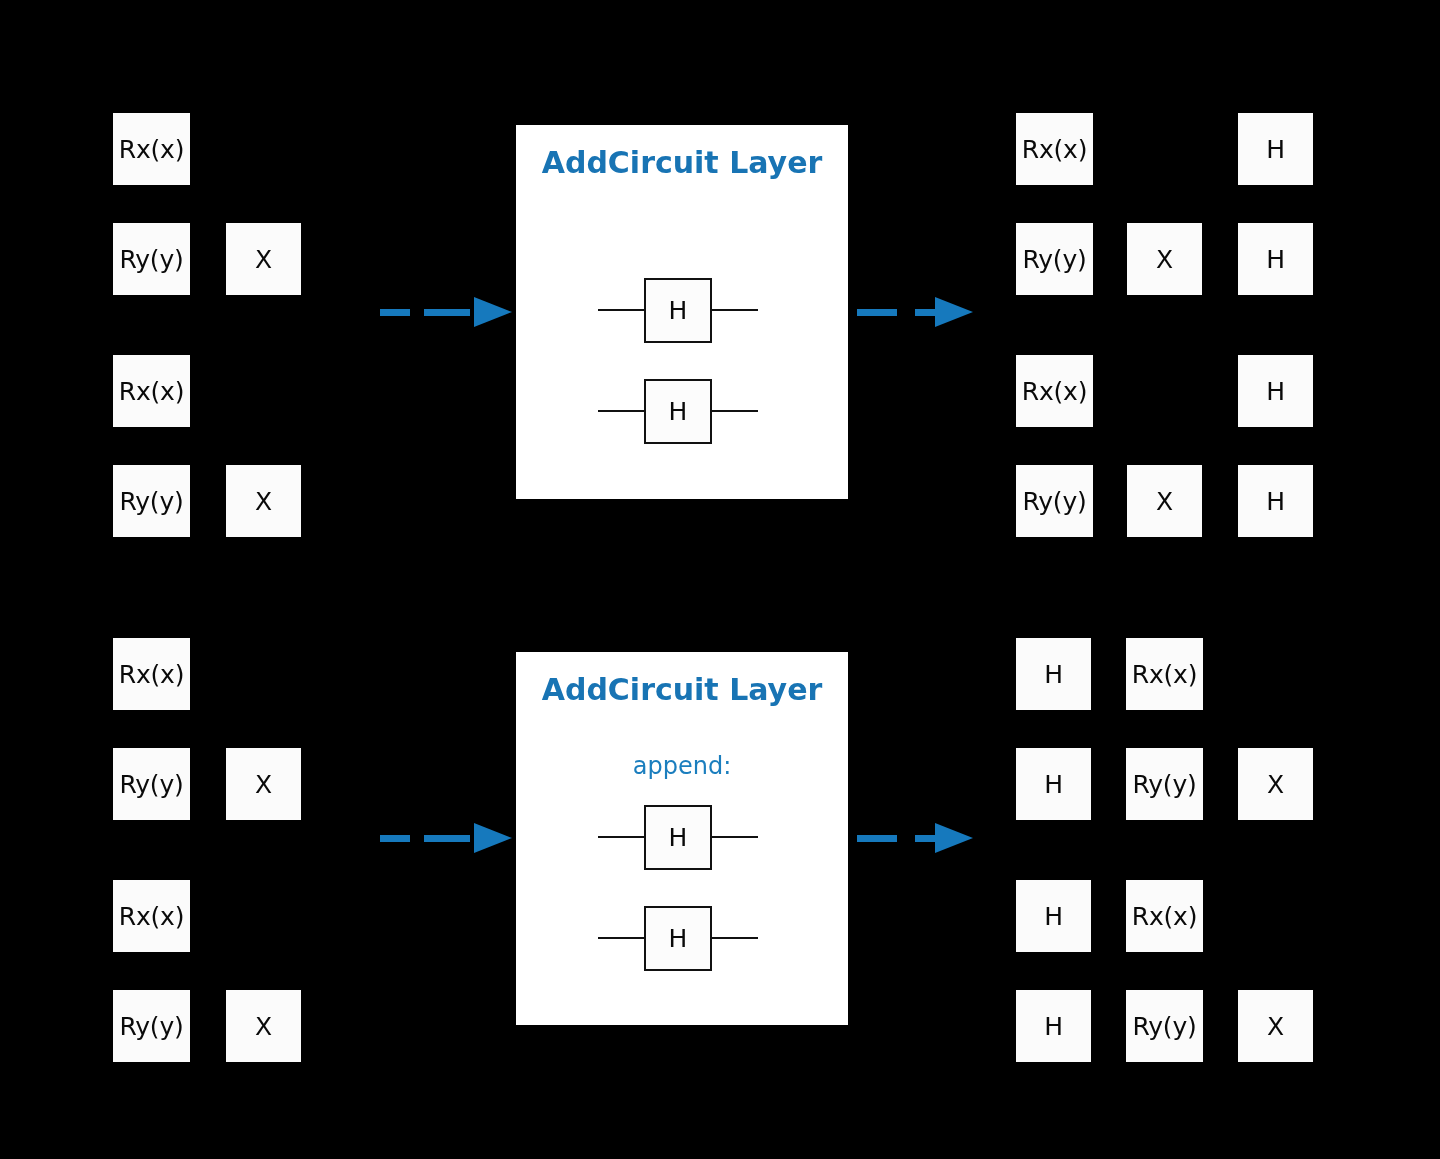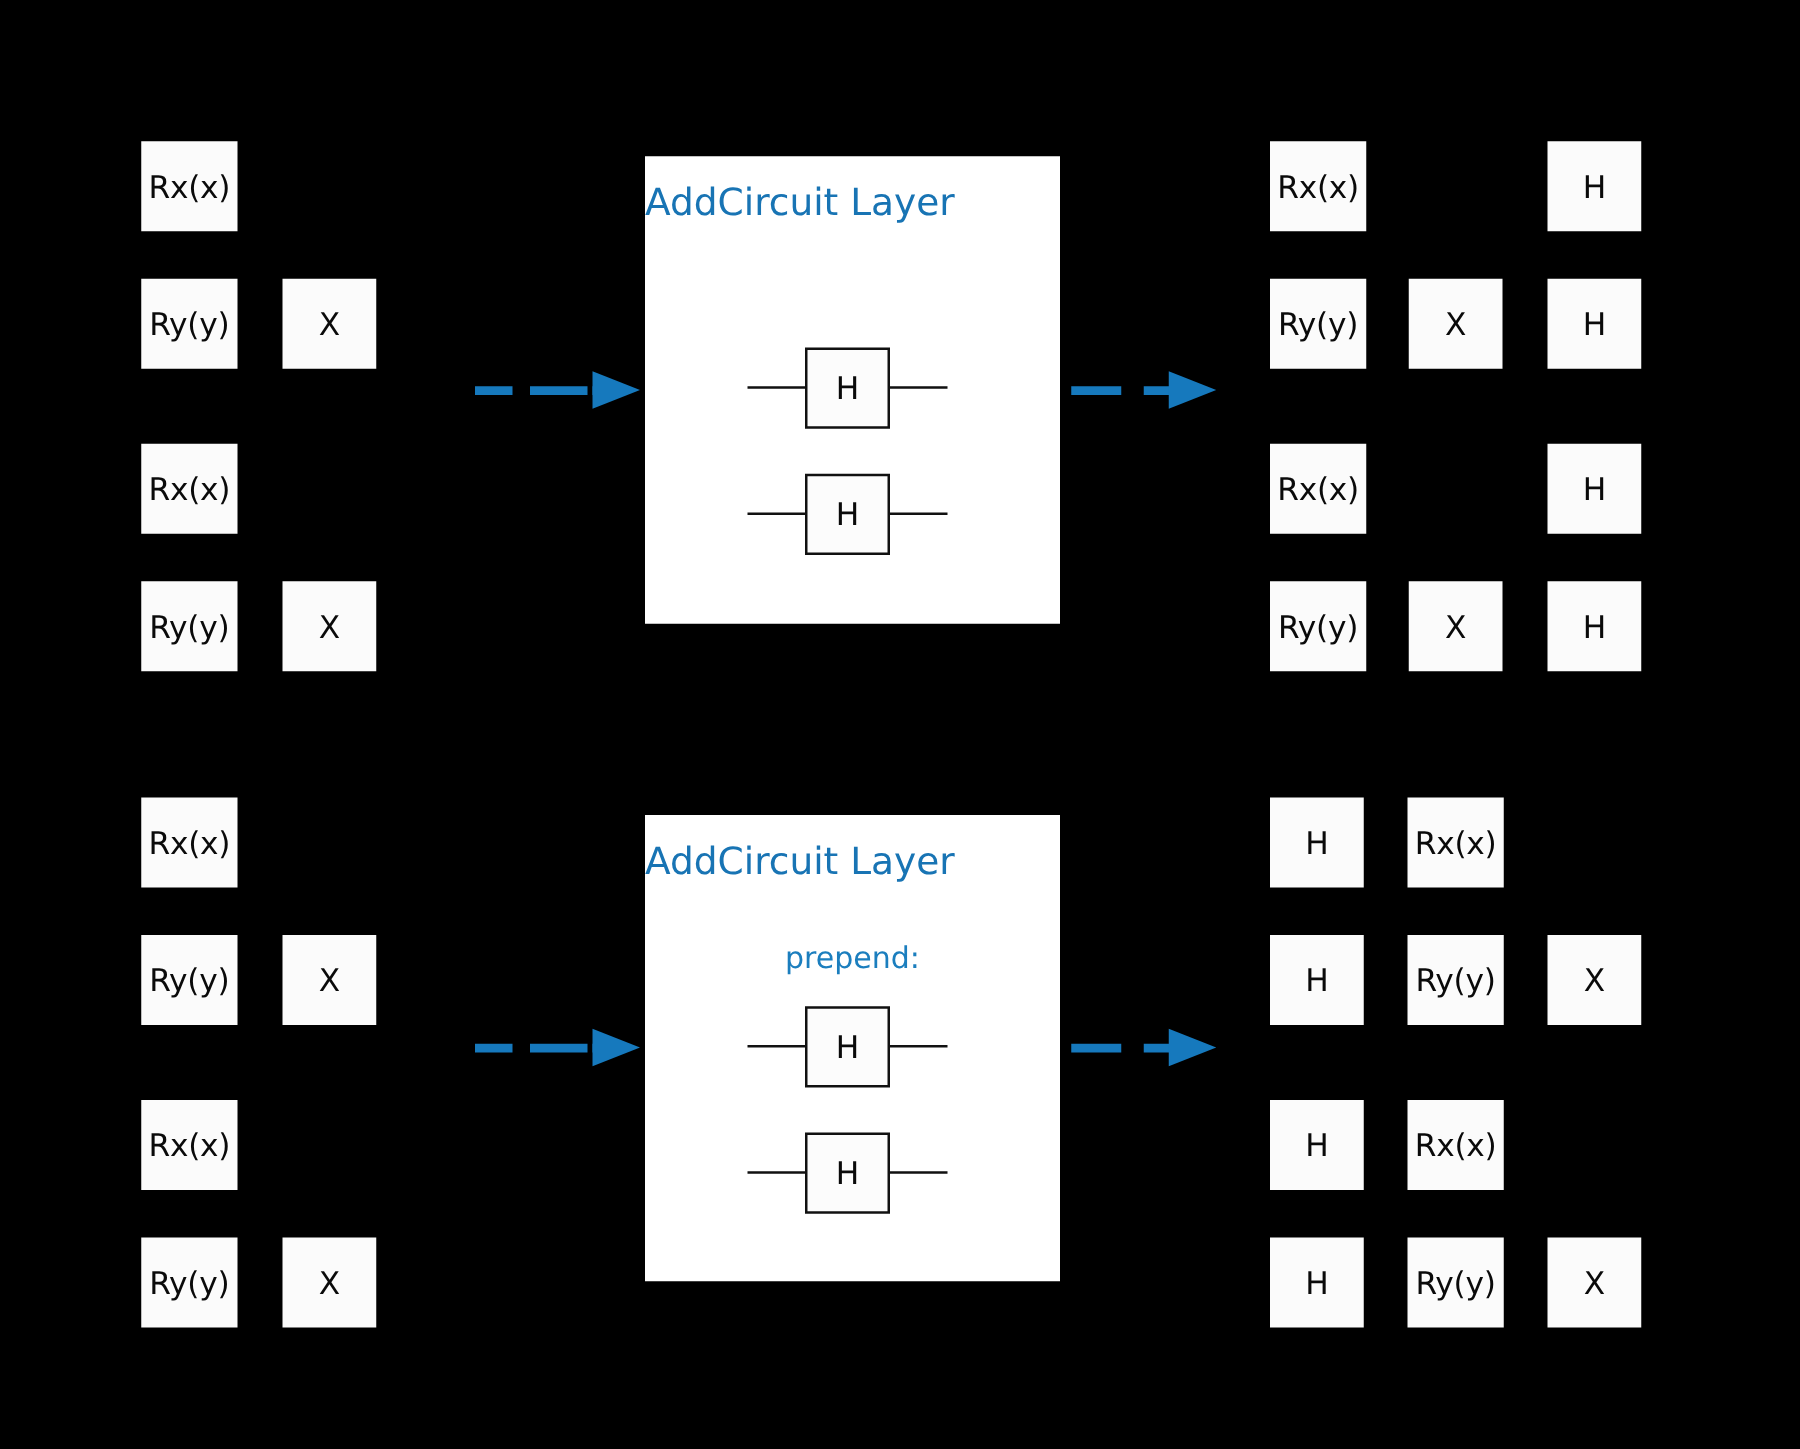--- a/index.html
+++ b/index.html
@@ -46,23 +46,24 @@
   
   .panel {
     position: absolute;
     background: #ffffff;
     box-sizing: border-box;
   }
   .panel-title {
     position: absolute;
     left: 0;
     width: 100%;
+    text-align: center;
     color: #1874b4;
     font-family: "DejaVu Sans", sans-serif;
-    font-weight: normal;
+    font-weight: bold;
     font-size: 30px;
     letter-spacing: 0px;
   }
   .panel-sub {
     position: absolute;
     left: 0;
     width: 100%;
     text-align: center;
     color: #1b7ebe;
     font-family: "DejaVu Sans", sans-serif;
@@ -190,21 +191,21 @@
 
   <div class="arrow" style="left:380px; top:823px; width:132px;">
     <div class="dash" style="left:0px;  width:30px;"></div>
     <div class="dash" style="left:44px; width:46px;"></div>
     <div class="dash" style="left:94px; width:20px;"></div>
     <div class="head" style="left:94px;"></div>
   </div>
 
   <div class="panel" style="left:516px; top:652px; width:332px; height:373px;">
     <div class="panel-title" style="top:20px;">AddCircuit Layer</div>
-    <div class="panel-sub" style="top:100px;">prepend:</div>
+    <div class="panel-sub" style="top:100px;">append:</div>
 
     <div class="mini" style="left:82px; top:153px;">
       <div class="wire left"></div>
       <div class="wire right"></div>
       <div class="hbox">H</div>
     </div>
 
     <div class="mini" style="left:82px; top:254px;">
       <div class="wire left"></div>
       <div class="wire right"></div>

